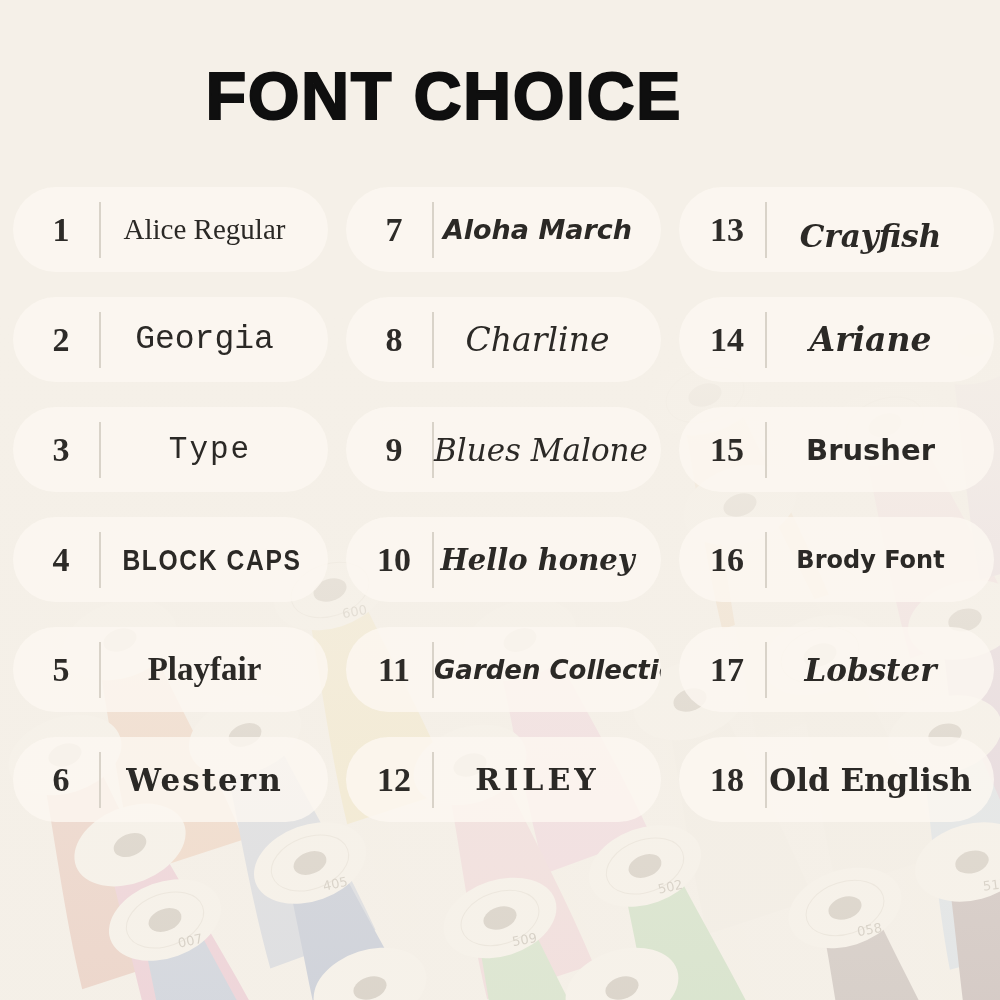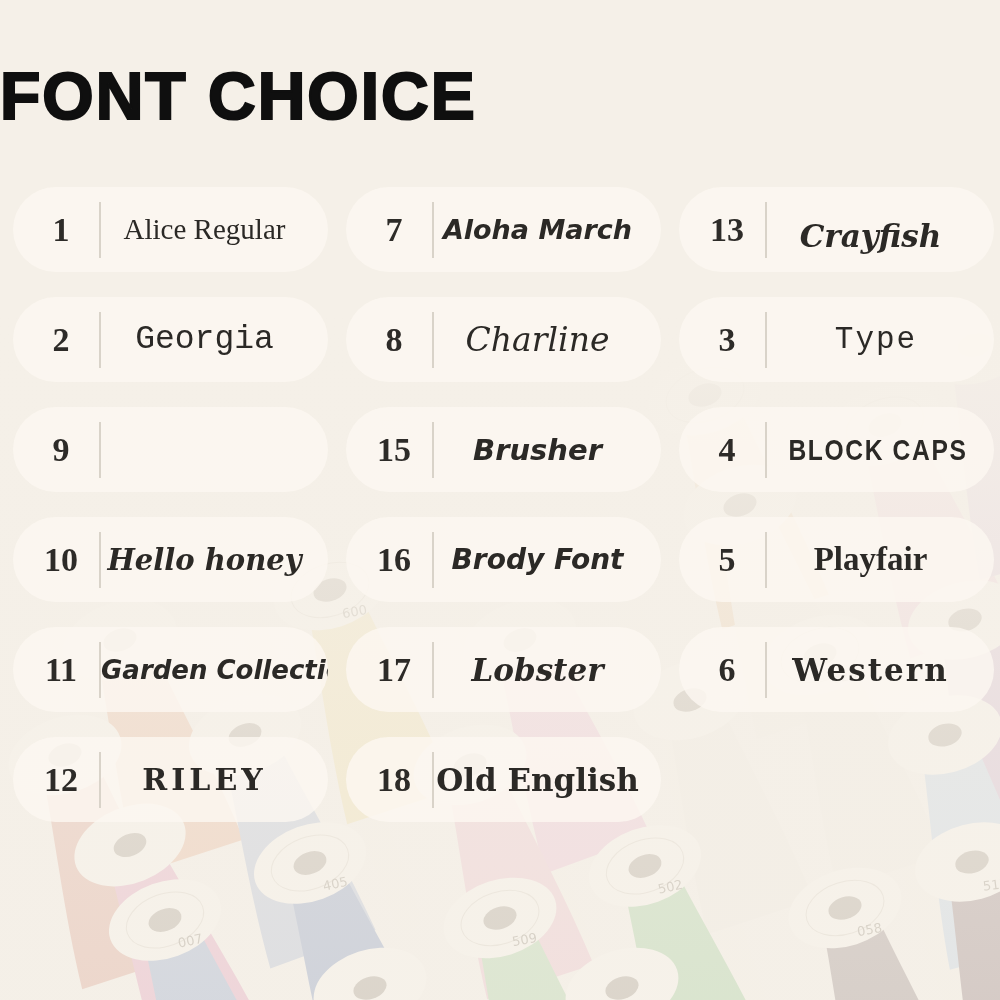--- a/index.html
+++ b/index.html
@@ -17,21 +17,21 @@
       rgba(245,240,232,1) 0%,
       rgba(245,240,232,1) 30%,
       rgba(245,240,232,0.90) 44%,
       rgba(245,240,232,0.80) 58%,
       rgba(245,240,232,0.70) 76%,
       rgba(245,240,232,0.62) 100%);
   }
   
   #title{
     position:absolute;top:58px;left:0;width:888px;z-index:2;
-    font-size:66px;font-weight:bold;
+    text-align:center;font-size:66px;font-weight:bold;
     letter-spacing:2px;color:#0f0f0f;
     -webkit-text-stroke:2.2px #0f0f0f;
     font-family:"Liberation Sans","DejaVu Sans",sans-serif;
   }
   
   #grid{
     position:absolute;left:13px;top:187px;width:981px;z-index:2;
     display:grid;grid-template-columns:repeat(3,1fr);
     grid-auto-rows:85px;column-gap:18px;row-gap:25px;
   }
@@ -56,22 +56,22 @@
   .f-playfair .name{font-family:"Liberation Serif",serif;font-weight:bold;font-size:33px;}
   .f-western .name{font-family:"DejaVu Serif",serif;font-weight:bold;font-size:31px;letter-spacing:2px;}
   .f-aloha   .name{font-family:"DejaVu Sans",sans-serif;font-style:italic;font-weight:bold;font-size:27px;}
   .f-charline .name{font-family:"DejaVu Serif",serif;font-style:italic;font-size:33px;}
   .f-blues   .name{font-family:"DejaVu Serif",serif;font-style:italic;font-size:31px;}
   .f-hello   .name{font-family:"DejaVu Serif",serif;font-style:italic;font-weight:bold;font-size:29px;}
   .f-garden  .name{font-family:"DejaVu Sans",sans-serif;font-style:italic;font-weight:bold;font-size:26px;}
   .f-riley   .name{font-family:"DejaVu Serif",serif;font-weight:bold;font-size:30px;letter-spacing:4px;}
   .f-crayfish .name{font-family:"DejaVu Serif",serif;font-style:italic;font-weight:bold;font-size:31px;margin-top:12px;}
   .f-ariane  .name{font-family:"DejaVu Serif",serif;font-style:italic;font-weight:bold;font-size:33px;}
-  .f-brusher .name{font-family:"DejaVu Sans",sans-serif;font-style:italic;font-weight:bold;font-size:29px;}
-  .f-brody   .name{font-family:"DejaVu Sans",sans-serif;font-style:italic;font-weight:bold;font-size:28px;}
+  .f-brusher .name{font-family:"DejaVu Sans",sans-serif;font-weight:bold;font-size:29px;}
+  .f-brody   .name{font-family:"DejaVu Sans",sans-serif;font-weight:bold;font-size:24px;}
   .f-lobster .name{font-family:"DejaVu Serif",serif;font-style:italic;font-weight:bold;font-size:31px;}
   .f-old     .name{font-family:"DejaVu Serif",serif;font-weight:bold;font-size:31px;}
 </style>
 </head>
 <body>
 
 <svg id="backdrop" width="1000" height="1000" viewBox="0 0 1000 1000" aria-hidden="true">
   <defs>
     <g id="peg">
         <rect x="-13" y="-150" width="26" height="330" rx="12" fill="#f4efe6"></rect>
@@ -255,29 +255,35 @@
   <div class="card f-georgia">
     <span class="num">2</span>
     <span class="vr"></span>
     <span class="name">Georgia</span>
   </div>
   <div class="card f-charline">
     <span class="num">8</span>
     <span class="vr"></span>
     <span class="name">Charline</span>
   </div>
+  <div class="card f-ariane">
+    <span class="num">14</span>
+    <span class="vr"></span>
+    <span class="name">Ariane</span>
+  </div>
 
   <div class="card f-type">
     <span class="num">3</span>
     <span class="vr"></span>
     <span class="name">Type</span>
   </div>
   <div class="card f-blues">
     <span class="num">9</span>
     <span class="vr"></span>
+    <span class="name">Blues Malone</span>
   </div>
   <div class="card f-brusher">
     <span class="num">15</span>
     <span class="vr"></span>
     <span class="name">Brusher</span>
   </div>
 
   <div class="card f-block">
     <span class="num">4</span>
     <span class="vr"></span>

